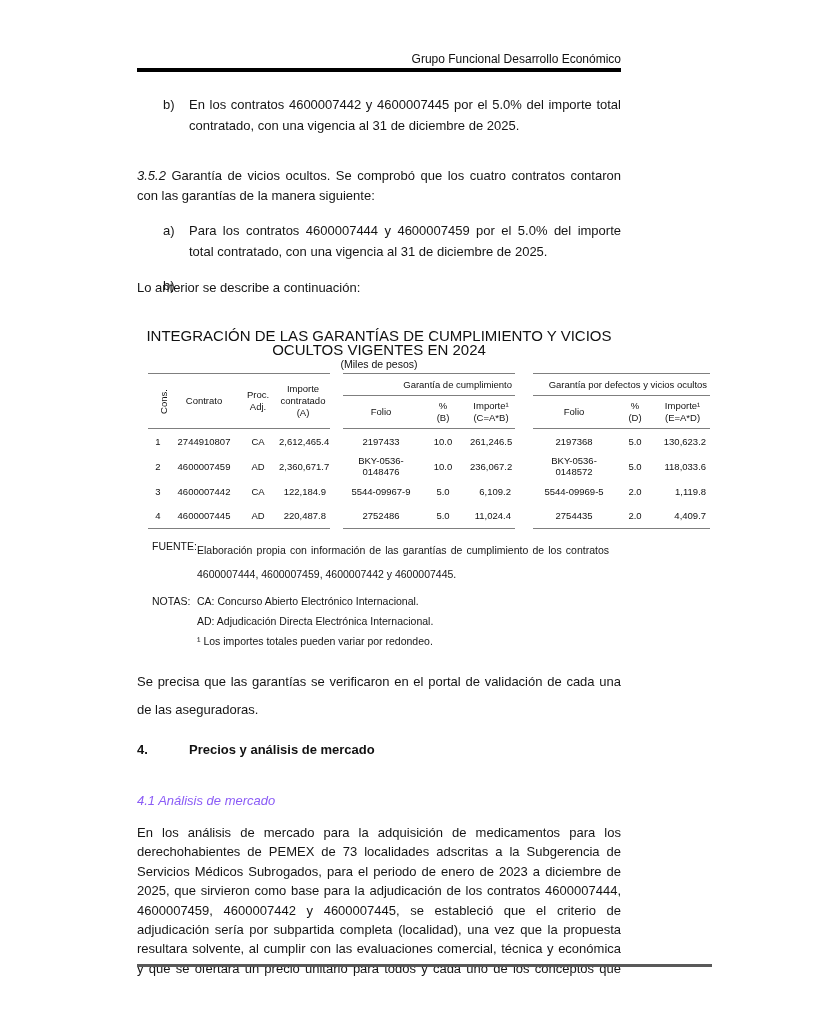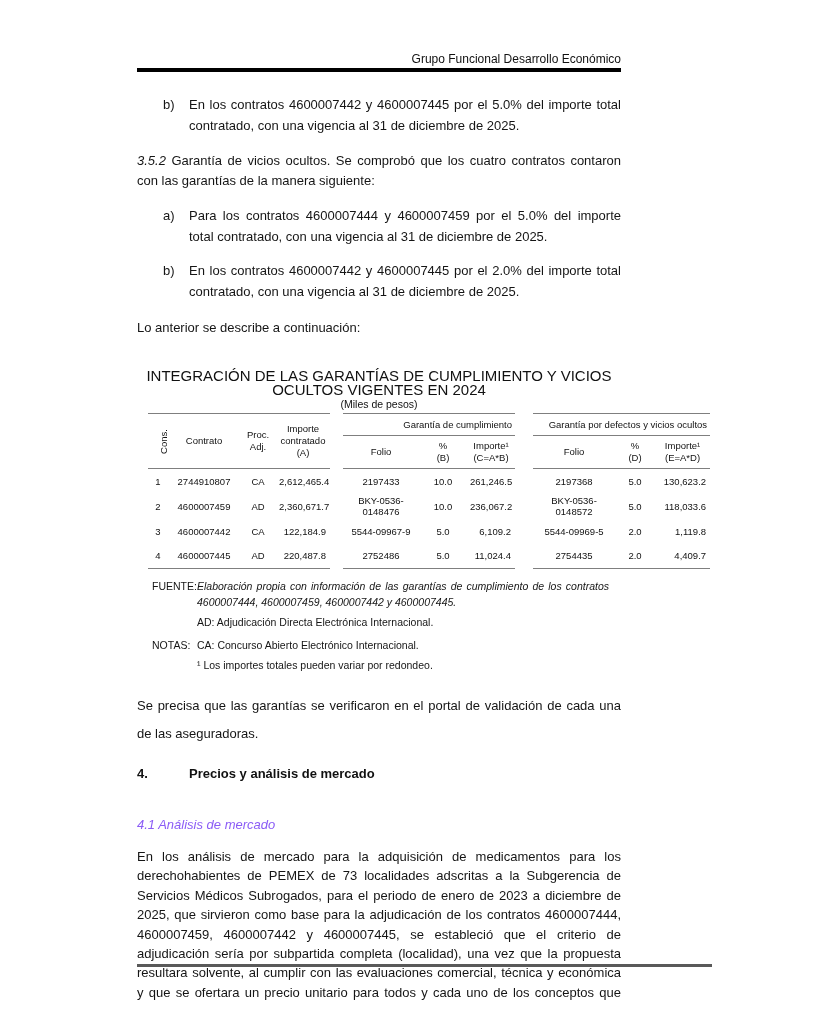--- a/index.html
+++ b/index.html
@@ -26,21 +26,21 @@
   .header-rule {
     margin-top: 2px;
     height: 4px;
     background: #000;
   }
   
   .body-text { font-size: 13px; line-height: 20px; text-align: justify; color: #151515; }
   .list-item { position: relative; padding-left: 52px; line-height: 21px; }
   .list-item .marker { position: absolute; left: 26px; top: 0; }
   .li-b1 { margin-top: 22px; }
-  .sec352 { margin-top: 15px; }
+  .sec352 { margin-top: 30px; }
   .sec352 .sec-num { font-style: italic; }
   .li-a { margin-top: 14px; }
   .li-b2 { margin-top: 13px; }
   .lead-in { margin-top: 16px; text-align: left; }
   
   .tbl-title {
     margin-top: 31px;
     text-align: center;
     font-size: 15px; line-height: 14px;
     color: #111;
@@ -71,21 +71,21 @@
   
   .note-grid {
     display: grid;
     grid-template-columns: 45px 1fr;
     margin-left: 15px;
     margin-right: 12px;
     font-size: 10.5px;
     color: #151515;
   }
   .fuente-row { margin-top: 9px; }
-  .fuente-row .note-text { text-align: justify; line-height: 16px; font-style: italic; }
+  .fuente-row .note-text { text-align: justify; line-height: 24px; }
   .notas-row { margin-top: 7px; }
   .note-label { line-height: 16px; }
   .note-text { line-height: 16px; }
   .note-extra { margin-top: 4px; }
   
   .precisa { margin-top: 19px; line-height: 28px; }
   .sec4-heading {
     margin-top: 15px;
     font-weight: bold;
     font-size: 13px; line-height: 21px;
@@ -129,21 +129,20 @@
     <span>Garantía de vicios ocultos. Se comprobó que los cuatro contratos contaron con las garantías de la manera siguiente:</span>
   </p>
 
   <div class="body-text list-item li-a">
     <span class="marker">a)</span>
     <span>Para los contratos 4600007444 y 4600007459 por el 5.0% del importe total contratado, con una vigencia al 31 de diciembre de 2025.</span>
   </div>
 
   <div class="body-text list-item li-b2">
     <span class="marker">b)</span>
-    <span>En los contratos 4600007442 y 4600007445 por el 2.0% del importe total contratado, con una vigencia al 31 de diciembre de 2025.</span>
   </div>
 
   <p class="body-text lead-in">Lo anterior se describe a continuación:</p>
 
   <div class="tbl-title">INTEGRACIÓN DE LAS GARANTÍAS DE CUMPLIMIENTO Y VICIOS OCULTOS VIGENTES EN 2024</div>
   <div class="tbl-subtitle">(Miles de pesos)</div>
 
   <table class="garantias">
     <colgroup>
       <col style="width:20px">
@@ -243,28 +242,28 @@
         <td class="ctr bb">2.0</td>
         <td class="rgt bb">4,409.7</td>
       </tr>
     </tbody>
   </table>
 
   <div class="note-grid fuente-row">
     <div class="note-label">FUENTE:</div>
     <div class="note-text">Elaboración propia con información de las garantías de cumplimiento de los contratos 4600007444, 4600007459, 4600007442 y  4600007445.</div>
   </div>
+  <div class="note-grid notas-row">
+    <div class="note-label">NOTAS:</div>
+    <div class="note-text">CA: Concurso Abierto Electrónico Internacional.</div>
+  </div>
   <div class="note-grid note-extra">
     <div class="note-label"></div>
     <div class="note-text">AD: Adjudicación Directa Electrónica Internacional.</div>
   </div>
-  <div class="note-grid notas-row">
-    <div class="note-label">NOTAS:</div>
-    <div class="note-text">CA: Concurso Abierto Electrónico Internacional.</div>
-  </div>
   <div class="note-grid note-extra">
     <div class="note-label"></div>
     <div class="note-text">¹ Los importes totales pueden variar por redondeo.</div>
   </div>
 
   <p class="body-text precisa">Se precisa que las garantías se verificaron en el portal de validación de cada una de las aseguradoras.</p>
 
   <div class="sec4-heading">
     <span class="sec4-num">4.</span>
     <span>Precios y análisis de mercado</span>

